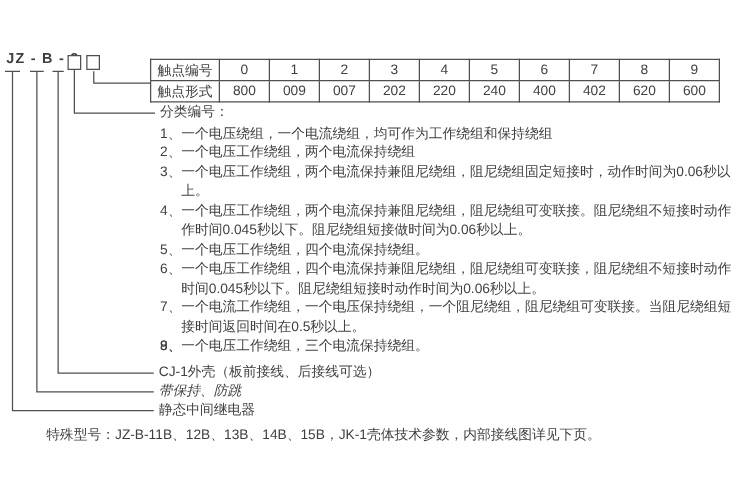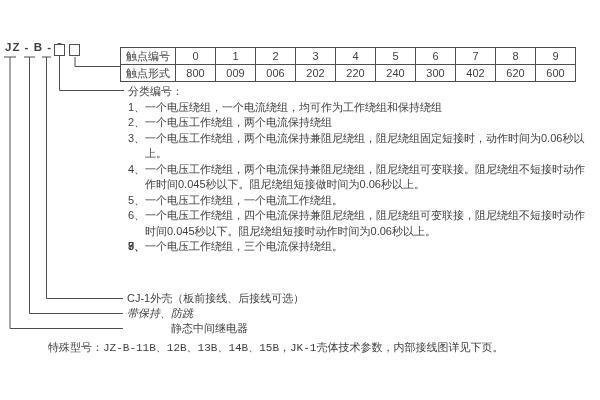--- a/index.html
+++ b/index.html
@@ -32,33 +32,33 @@
     border:1px solid #4f4f4f;
     height:16px;width:35px;
     font-size:11px;text-align:center;vertical-align:middle;
     padding:0 2px;white-space:nowrap;color:#3f3f3f;
   }
   .contact-table td.rowlabel{width:50px;margin-left:32px;}
   .cls-block{
     position:absolute;left:128px;top:84px;width:464px;
     font-size:11px;line-height:15.5px;color:#3f3f3f;
   }
-  .cls-heading{white-space:nowrap;}
+  .cls-heading{white-space:nowrap;font-family:Liberation Mono, monospace;}
   .cls-item{position:relative;padding-left:17px;}
   .cls-item .num{position:absolute;left:0;top:0;}
   .branch-label{
     position:absolute;left:127px;
     font-size:11px;line-height:15px;white-space:nowrap;color:#3f3f3f;text-align:right;
   }
   .branch-label.case{top:291px;}
   .branch-label.hold{top:306px;font-style:italic;}
-  .branch-label.relay{top:321px;margin-left:44px;}
+  .branch-label.relay{top:321px;}
   .footer-note{
-    position:absolute;left:48px;top:341px;
-    font-size:11px;line-height:15px;white-space:nowrap;color:#3f3f3f;font-family:Liberation Mono, monospace;
+    position:absolute;left:37px;top:341px;
+    font-size:11px;line-height:15px;white-space:nowrap;color:#3f3f3f;
   }
 </style>
 </head>
 <body>
 
 <div class="page">
 
   <svg class="connectors" viewBox="0 0 600 400" xmlns="http://www.w3.org/2000/svg">
     <path d="M4 57 H16 M10 57 V328.5 H123"></path>
     <path d="M24 57 H35 M29.5 57 V313.5 H123"></path>
@@ -83,41 +83,41 @@
       <td>5</td>
       <td>6</td>
       <td>7</td>
       <td>8</td>
       <td>9</td>
     </tr>
     <tr>
       <td class="rowlabel">触点形式</td>
       <td>800</td>
       <td>009</td>
-      <td>006</td>
+      <td>007</td>
       <td>202</td>
       <td>220</td>
       <td>240</td>
-      <td>300</td>
+      <td>400</td>
       <td>402</td>
       <td>620</td>
       <td>600</td>
     </tr>
   </tbody>
     </table>
 
   <div class="cls-block">
     <div class="cls-heading">分类编号：</div>
     <div class="cls-item"><span class="num">1、</span><span>一个电压绕组，一个电流绕组，均可作为工作绕组和保持绕组</span></div>
     <div class="cls-item"><span class="num">2、</span><span>一个电压工作绕组，两个电流保持绕组</span></div>
     <div class="cls-item"><span class="num">3、</span><span>一个电压工作绕组，两个电流保持兼阻尼绕组，阻尼绕组固定短接时，动作时间为0.06秒以上。</span></div>
     <div class="cls-item"><span class="num">4、</span><span>一个电压工作绕组，两个电流保持兼阻尼绕组，阻尼绕组可变联接。阻尼绕组不短接时动作作时间0.045秒以下。阻尼绕组短接做时间为0.06秒以上。</span></div>
-    <div class="cls-item"><span class="num">5、</span><span>一个电压工作绕组，一个电流工作绕组。</span></div>
+    <div class="cls-item"><span class="num">5、</span><span>一个电压工作绕组，四个电流保持绕组。</span></div>
     <div class="cls-item"><span class="num">6、</span><span>一个电压工作绕组，四个电流保持兼阻尼绕组，阻尼绕组可变联接，阻尼绕组不短接时动作时间0.045秒以下。阻尼绕组短接时动作时间为0.06秒以上。</span></div>
-    <div class="cls-item"><span class="num">7、</span></div>
+    <div class="cls-item"><span class="num">7、</span><span>一个电流工作绕组，一个电压保持绕组，一个阻尼绕组，阻尼绕组可变联接。当阻尼绕组短接时间返回时间在0.5秒以上。</span></div>
     <div class="cls-item"><span class="num">8、</span></div>
     <div class="cls-item"><span class="num">9、</span><span>一个电压工作绕组，三个电流保持绕组。</span></div>
   </div>
 
   <div class="branch-label case">CJ-1外壳（板前接线、后接线可选）</div>
   <div class="branch-label hold">带保持、防跳</div>
   <div class="branch-label relay">静态中间继电器</div>
 
   <div class="footer-note">特殊型号：JZ-B-11B、12B、13B、14B、15B，JK-1壳体技术参数，内部接线图详见下页。</div>
 

